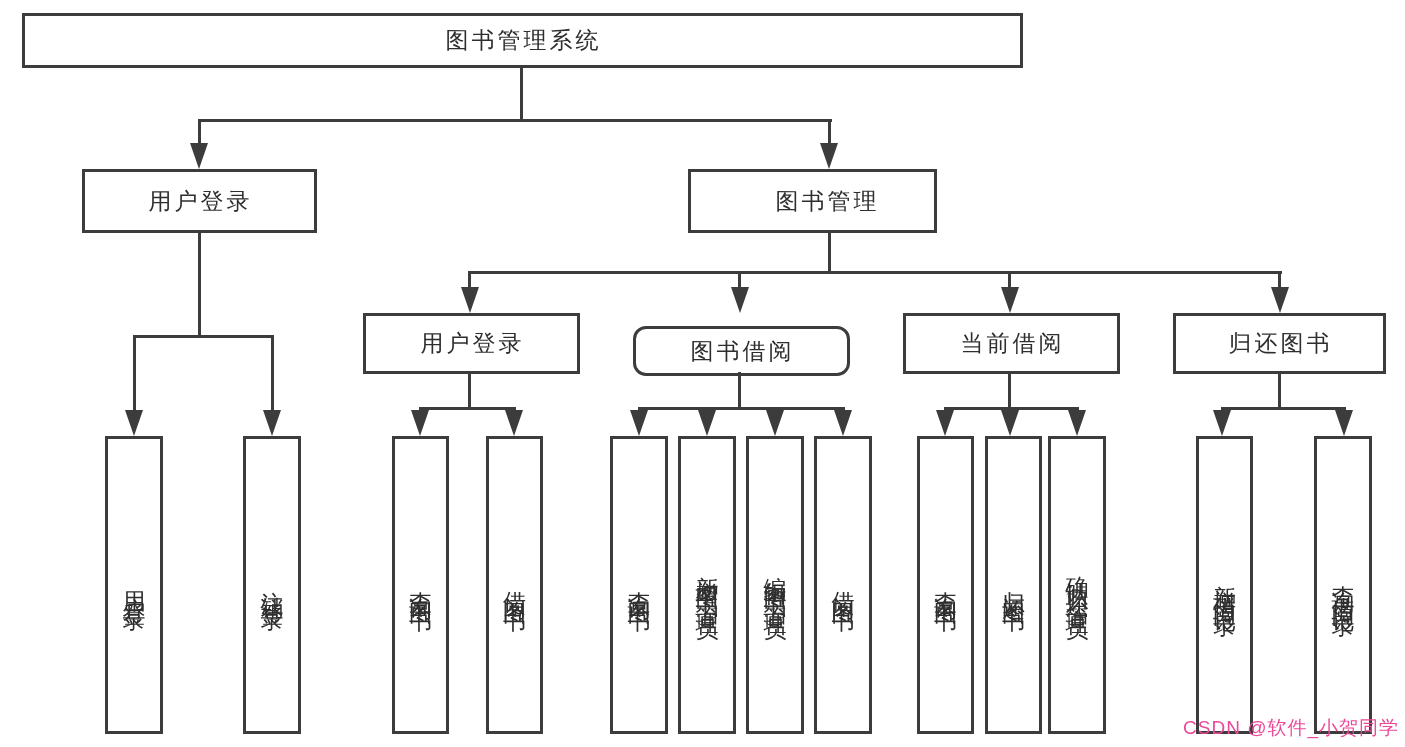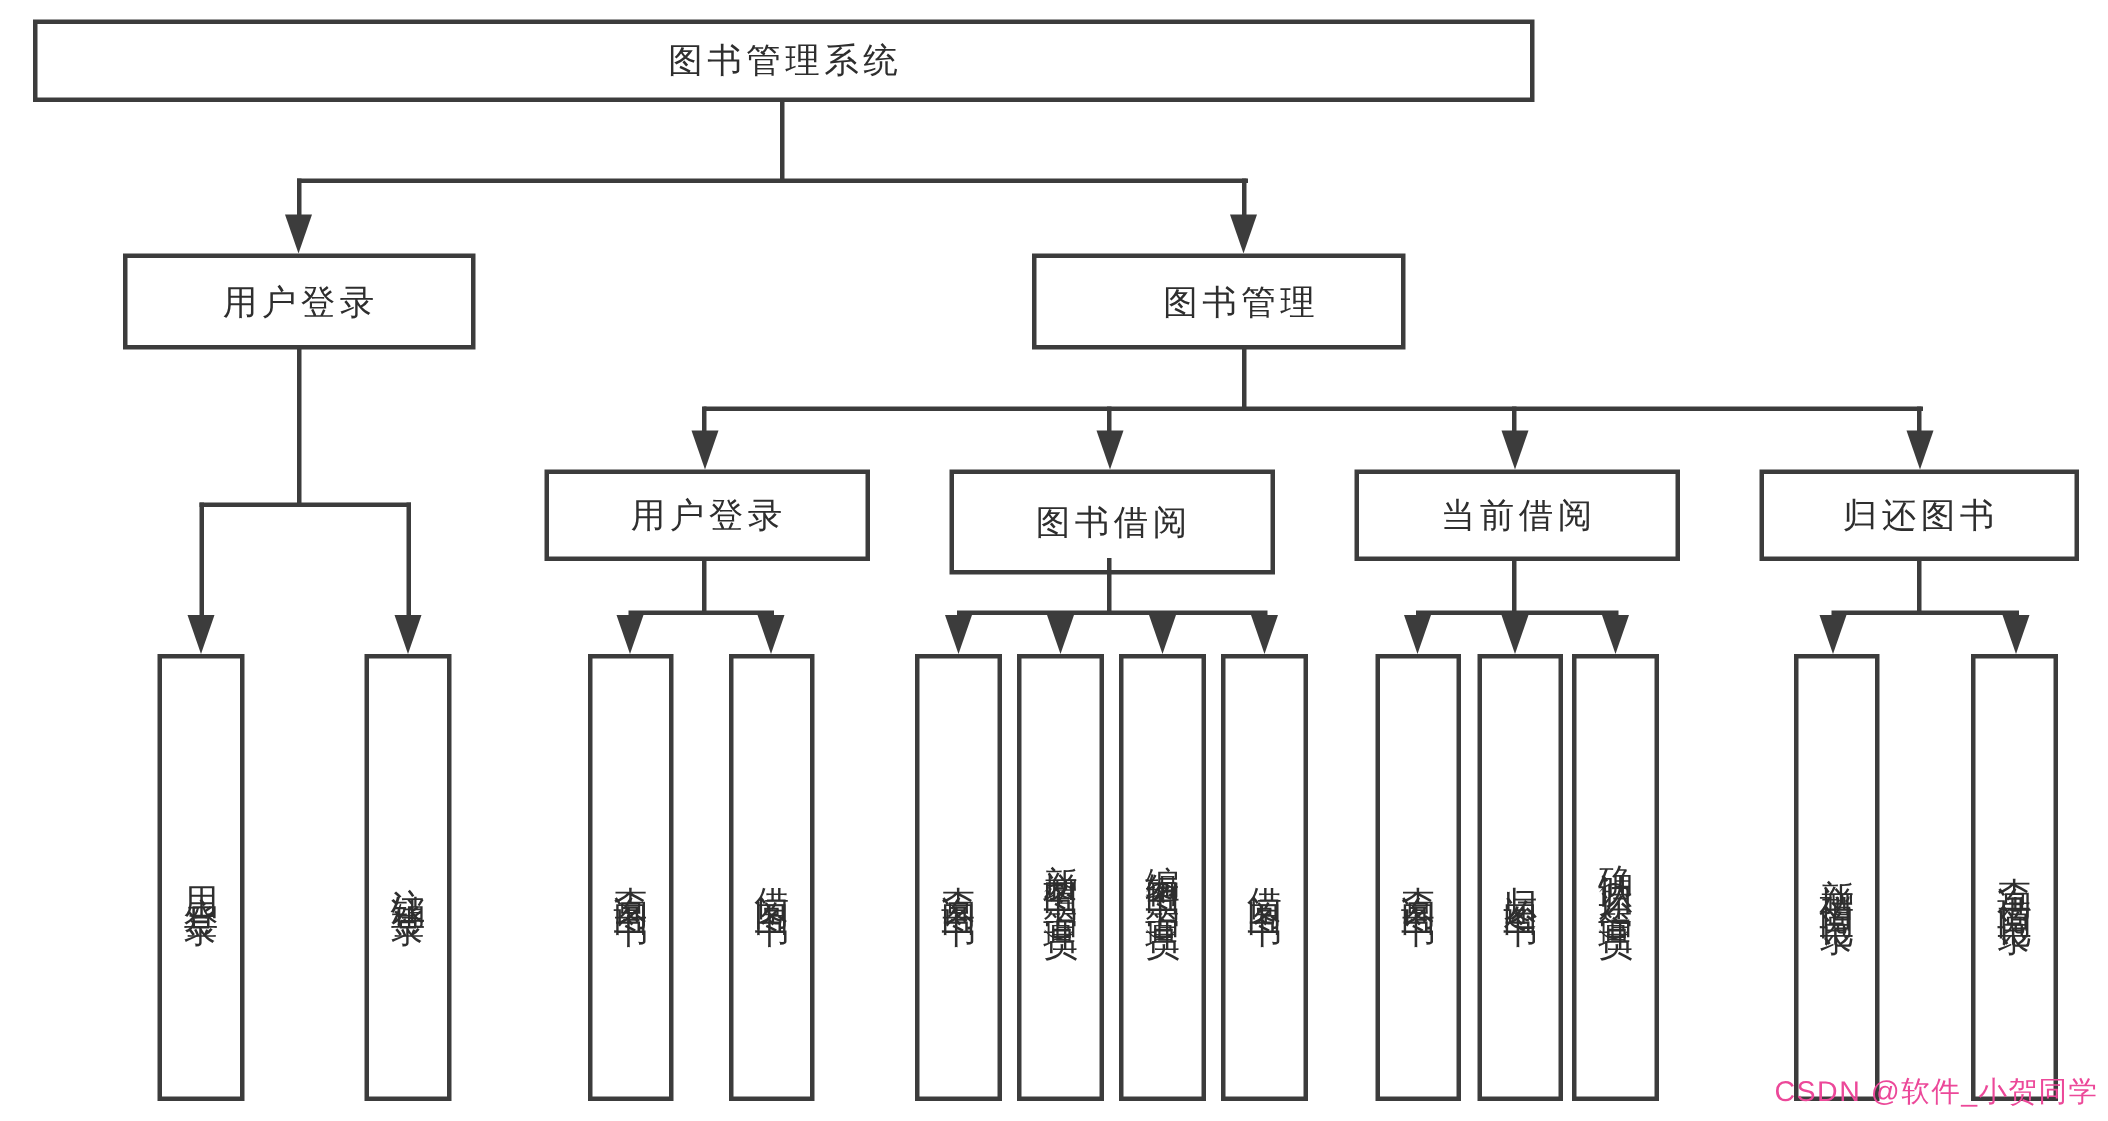--- a/index.html
+++ b/index.html
@@ -98,21 +98,21 @@
   <div class="vline" style="left:738px; top:271px; height:18px;"></div>
   <div class="arrow" style="left:731px; top:287px;"></div>
   <div class="vline" style="left:1008px; top:271px; height:18px;"></div>
   <div class="arrow" style="left:1001px; top:287px;"></div>
   <div class="vline" style="left:1278px; top:271px; height:18px;"></div>
   <div class="arrow" style="left:1271px; top:287px;"></div>
 
   <div class="box" style="left:363px; top:313px; width:217px; height:61px;">
     <span class="lbl">用户登录</span>
   </div>
-  <div class="box" style="left:633px; top:313px; width:217px; height:70px;">
+  <div class="box" style="left:633px; top:326px; width:217px; height:50px;border-radius:13px;">
     <span class="lbl">图书借阅</span>
   </div>
   <div class="box" style="left:903px; top:313px; width:217px; height:61px;">
     <span class="lbl">当前借阅</span>
   </div>
   <div class="box" style="left:1173px; top:313px; width:213px; height:61px;">
     <span class="lbl">归还图书</span>
   </div>
 
   <div class="vline" style="left:468px; top:372px; height:37px;"></div>

